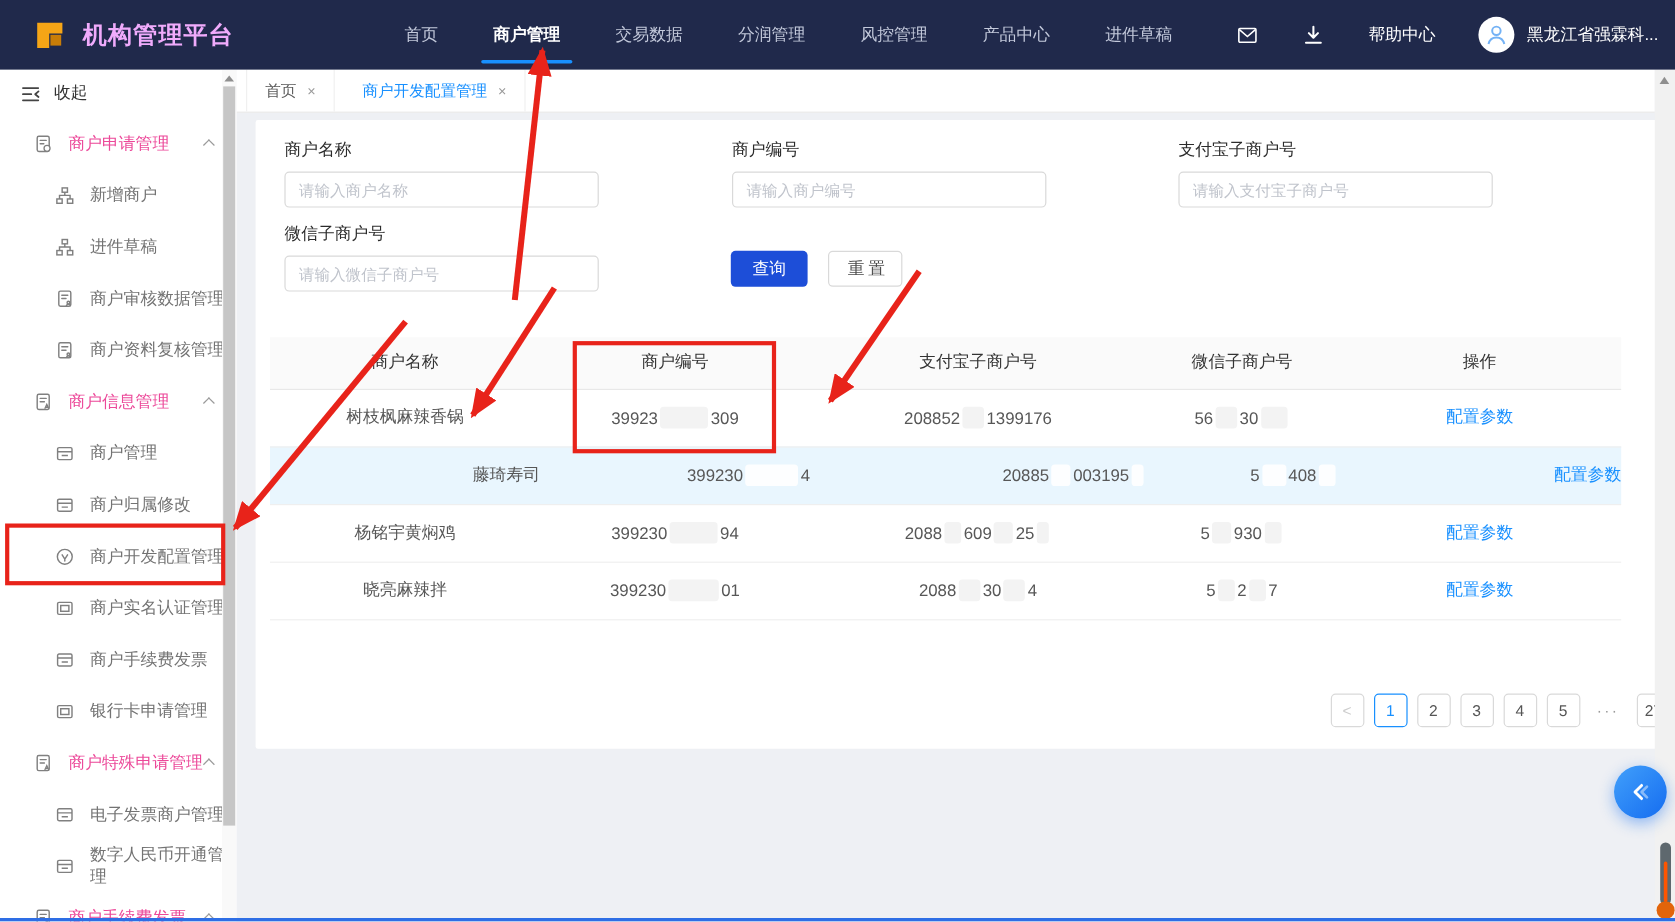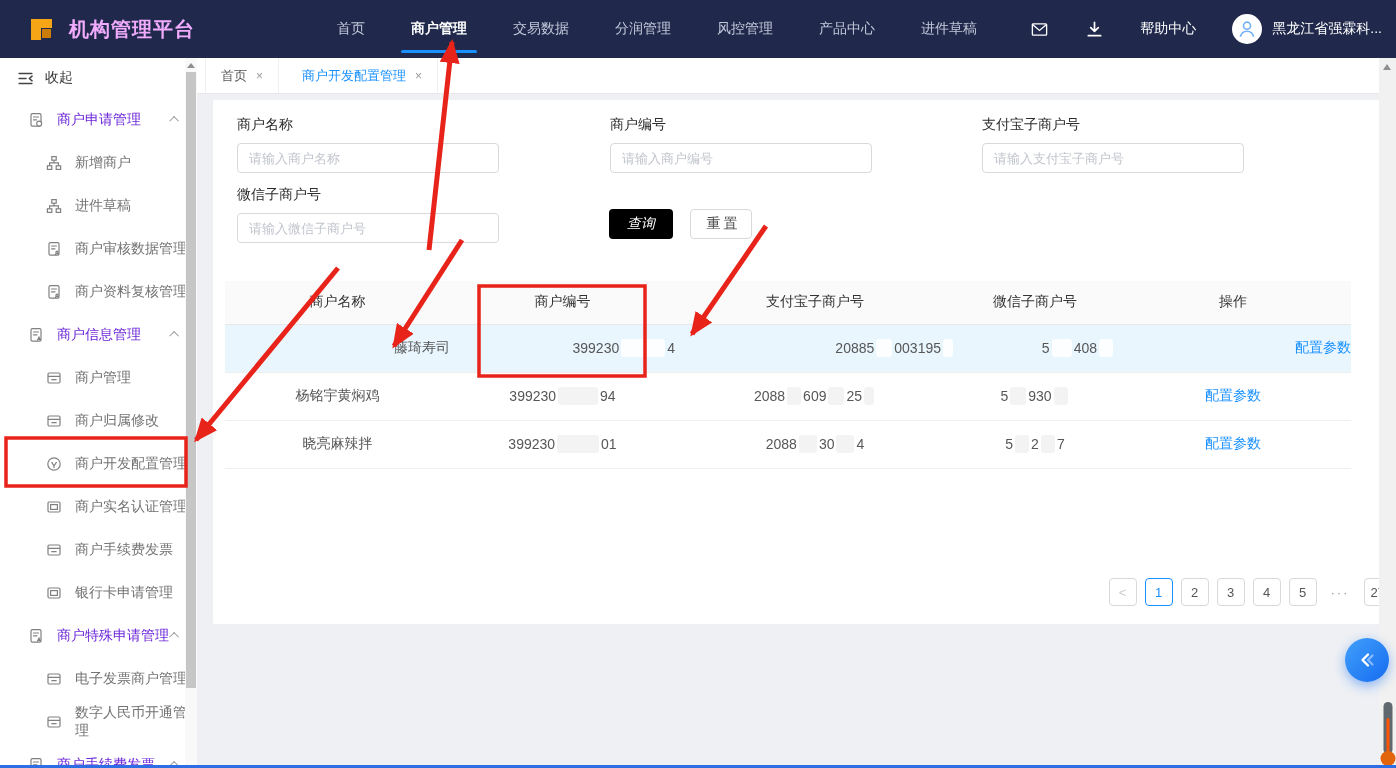--- a/index.html
+++ b/index.html
@@ -27,21 +27,21 @@
   .avatar svg { width:22px; height:22px; color:#74b2f5; }
   .uname { color:#fff; font-size:14px; max-width:138px; overflow:hidden; white-space:nowrap;
     text-overflow:clip; margin-left:-26px; }
   
   .sidebar { position:absolute; left:0; top:58px; width:197px; bottom:0; background:#fff; z-index:2; }
   .collapse-row { height:40px; display:flex; align-items:center; padding-left:17px; gap:11px;
     font-size:14px; color:#333; cursor:pointer; }
   .collapse-row svg { width:17px; height:17px; color:#444; }
   .side-row { height:43px; display:flex; align-items:center; font-size:14px; color:#737373; cursor:pointer; }
   .side-row .ic { width:16px; height:16px; color:#808080; flex:0 0 auto; margin-right:13px; }
-  .side-row.group { padding-left:28px; color:#6d28d9; }
+  .side-row.group { padding-left:28px; color:#ec4899; }
   .side-row.child { padding-left:46px; }
   .caret { margin-left:auto; margin-right:18px; width:7px; height:7px; border-left:1.4px solid #9a9a9a;
     border-top:1.4px solid #9a9a9a; transform:rotate(45deg) translateY(2px); }
   .side-sb { position:absolute; right:0; top:0; width:12px; height:100%; background:#f9f9f9; }
   .side-sb .tri-up { position:absolute; top:5px; left:2px; width:0; height:0;
     border-left:4px solid transparent; border-right:4px solid transparent; border-bottom:5px solid #8f8f8f; }
   .side-sb .thumb { position:absolute; top:14px; left:1px; width:10px; height:616px; background:#c6c6c6; }
   
   .main { position:absolute; left:197px; top:58px; right:17px; bottom:0; background:#eef0f4; }
   .tabstrip { height:36px; background:#fff; display:flex; border-bottom:1px solid #e8e8e8; }
@@ -53,22 +53,22 @@
   .card { position:absolute; left:16px; top:42px; width:1362px; height:524px; background:#fff; border-radius:2px; }
   
   .field { position:absolute; width:262px; }
   .field label { display:block; font-size:14px; color:#2b2b2b; margin-bottom:9px; }
   .field input { width:262px; height:30px; border:1px solid #d9d9d9; border-radius:4px;
     padding:0 11px; font-size:13px; color:#333; outline:none; font-family:inherit; }
   .field input::placeholder { color:#c0c4cc; }
   .f1 { left:24px; top:16px; } .f2 { left:397px; top:16px; } .f3 { left:769px; top:16px; }
   .f4 { left:24px; top:86px; }
   .btnrow { position:absolute; left:396px; top:109px; display:flex; gap:17px; }
-  .btn-primary { width:64px; height:30px; background:#000000; color:#fff; border:none;
-    border-radius:4px; font-size:14px; cursor:pointer; font-family:inherit;font-style:italic; }
+  .btn-primary { width:64px; height:30px; background:#1d4ed8; color:#fff; border:none;
+    border-radius:4px; font-size:14px; cursor:pointer; font-family:inherit; }
   .btn-plain { width:62px; height:30px; background:#fff; color:#4a4a4a; border:1px solid #d9d9d9;
     border-radius:4px; font-size:14px; cursor:pointer; font-family:inherit; letter-spacing:3px; padding-left:5px;}
   
   .tablewrap { position:absolute; left:12px; top:181px; width:1126px; }
   table { width:100%; border-collapse:collapse; table-layout:fixed; }
   th { height:43px; background:#fafafa; font-size:14px; font-weight:500; color:#333;
     border-bottom:1px solid #e8e8e8; text-align:center; }
   td { height:48px; font-size:14px; color:#575757; text-align:center; border-bottom:1px solid #efefef; }
   tr.hl td { background:#e9f6fe;text-align:right; }
   .oplink { color:#1890ff; cursor:pointer; }
@@ -350,20 +350,27 @@
         <thead>
             <tr id="thead-row">
               <th>商户名称</th>
               <th>商户编号</th>
               <th>支付宝子商户号</th>
               <th>微信子商户号</th>
               <th>操作</th>
             </tr>
           </thead>
         <tbody id="tbody">
+            <tr class="">
+              <td>树枝枫麻辣香锅</td>
+              <td><span>39923</span><span class="redact" style="width:40px"></span><span>309</span></td>
+              <td><span>208852</span><span class="redact" style="width:18px"></span><span>1399176</span></td>
+              <td><span>56</span><span class="redact" style="width:18px"></span><span>30</span><span class="redact" style="width:22px"></span></td>
+              <td><span class="oplink">配置参数</span></td>
+            </tr>
             <tr class="hl">
               <td>藤琦寿司</td>
               <td><span>399230</span><span class="redact" style="width:44px"></span><span>4</span></td>
               <td><span>20885</span><span class="redact" style="width:16px"></span><span>003195</span><span class="redact" style="width:10px"></span></td>
               <td><span>5</span><span class="redact" style="width:20px"></span><span>408</span><span class="redact" style="width:14px"></span></td>
               <td><span class="oplink">配置参数</span></td>
             </tr>
             <tr class="">
               <td>杨铭宇黄焖鸡</td>
               <td><span>399230</span><span class="redact" style="width:40px"></span><span>94</span></td>

